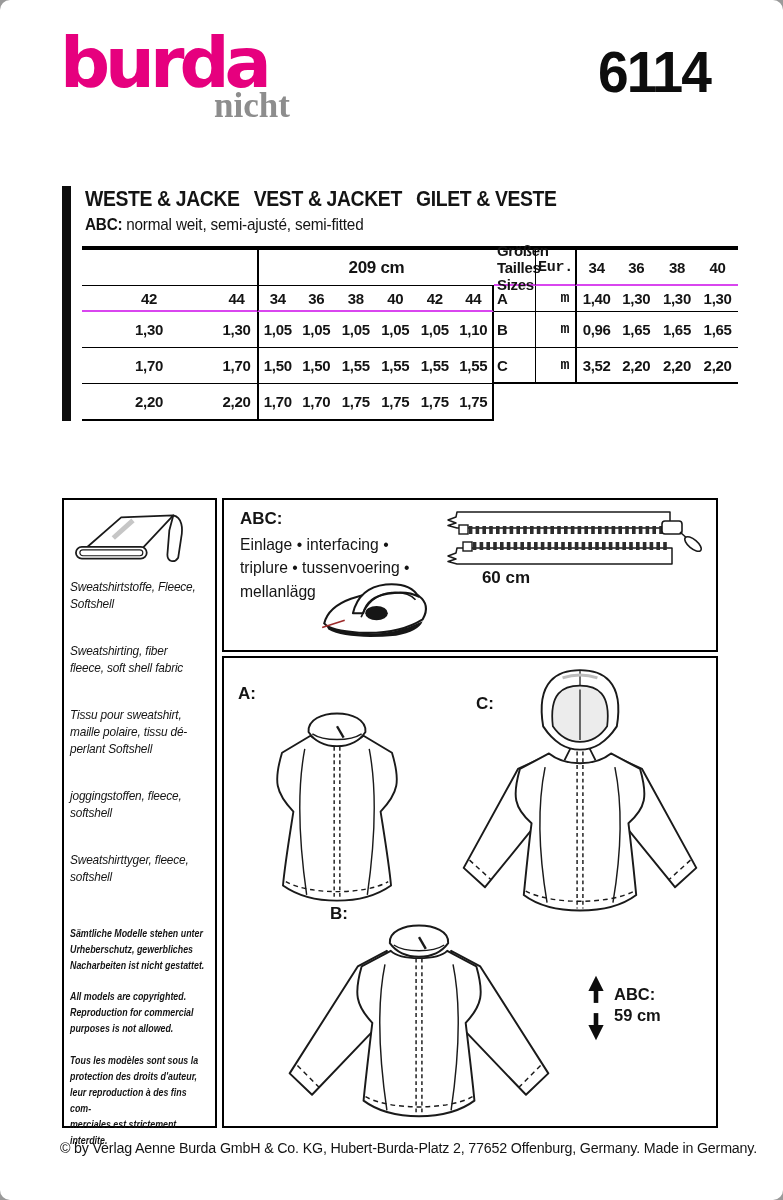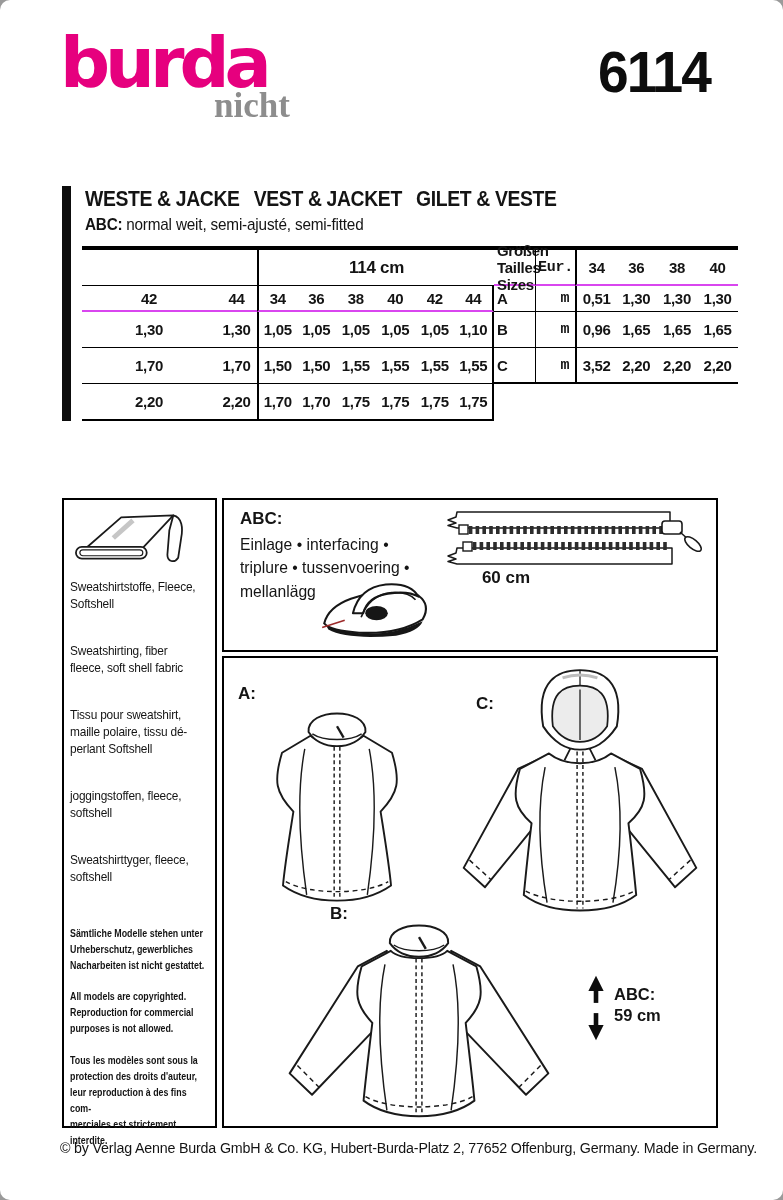--- a/index.html
+++ b/index.html
@@ -50,21 +50,21 @@
   .tc.right { justify-content:flex-end; padding-right:6px; }
   .tc.big   { font-size:17px; }
   .sp2 { grid-column:span 2; } .sp6 { grid-column:span 6; }
   .bl15 { border-left:1.5px solid #000;font-family:Liberation Mono, monospace; } .bl2 { border-left:2px solid #000; }
   .br2  { border-right:2px solid #000; }
   .bb15 { border-bottom:1.5px solid #000; } .bb2 { border-bottom:2px solid #d946ef; }
   .bb25 { border-bottom:2.5px solid #000; }
   .wsp  { word-spacing:6px; }
   
   .box { position:absolute; border:2px solid #000; background:#fff; }
-  .fabric-col { left:62px;  top:498px; width:155px; height:630px; padding:6px 6px; }
+  .fabric-col { left:62px;  top:498px; width:155px; height:630px; padding:6px 6px;font-style:italic; }
   .notions    { left:222px; top:498px; width:496px; height:154px; }
   .views      { left:222px; top:656px; width:496px; height:472px; }
   
   .bolt-icon { display:block; margin:2px 0 0 2px; }
   .fab-item {
     font-size:13.5px; line-height:1.26; letter-spacing:-0.2px; white-space:pre-line;
     width:114%; transform:scaleX(.88); transform-origin:left top; margin-top:30px;
   }
   .fab-item.first { margin-top:8px; }
   .legal {
@@ -112,40 +112,40 @@
   <div class="title">
     <span>WESTE &amp; JACKE</span><span>VEST &amp; JACKET</span><span>GILET &amp; VESTE</span>
   </div>
   <div class="subtitle">
     <b>ABC:</b><span>normal weit, semi-ajusté, semi-fitted</span>
   </div>
 
   <div class="ftable">
 
     <div class="tc sp2 bb15"></div>
-    <div class="tc sp6 big bl2 bb15">114 cm</div>
+    <div class="tc sp6 big bl2 bb15">209 cm</div>
 
     <div class="tc left bb2 wsp">Größen Tailles Sizes</div>
     <div class="tc bb2 bl15">Eur.</div>
     <div class="tc bb2 bl2">34</div>
     <div class="tc bb2">36</div>
     <div class="tc bb2">38</div>
     <div class="tc bb2">40</div>
     <div class="tc bb2">42</div>
     <div class="tc bb2">44</div>
     <div class="tc bb2 bl2">34</div>
     <div class="tc bb2">36</div>
     <div class="tc bb2">38</div>
     <div class="tc bb2">40</div>
     <div class="tc bb2">42</div>
     <div class="tc bb2 br2">44</div>
 
     <div class="tc left bb15">A</div>
     <div class="tc right bb15 bl15">m</div>
-    <div class="tc bb15 bl2">0,51</div>
+    <div class="tc bb15 bl2">1,40</div>
     <div class="tc bb15">1,30</div>
     <div class="tc bb15">1,30</div>
     <div class="tc bb15">1,30</div>
     <div class="tc bb15">1,30</div>
     <div class="tc bb15">1,30</div>
     <div class="tc bb15 bl2">1,05</div>
     <div class="tc bb15">1,05</div>
     <div class="tc bb15">1,05</div>
     <div class="tc bb15">1,05</div>
     <div class="tc bb15">1,05</div>

